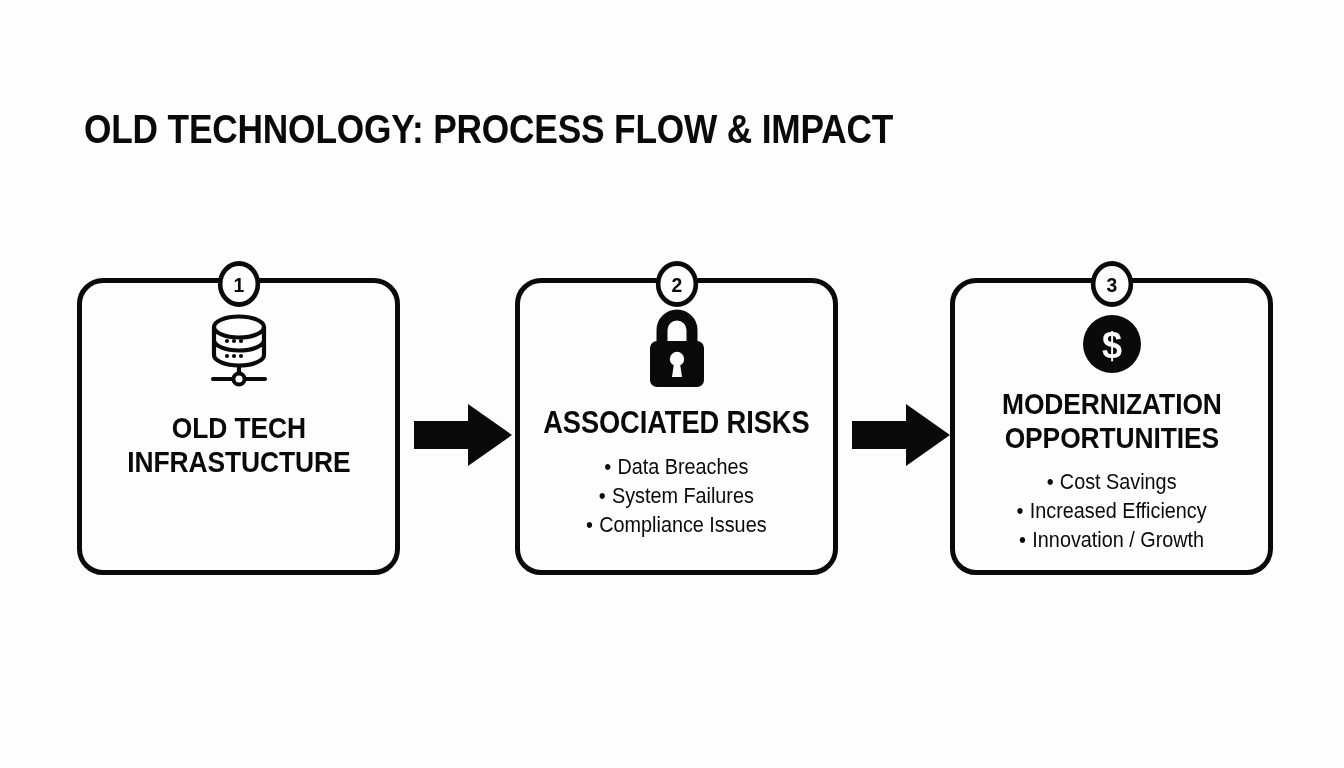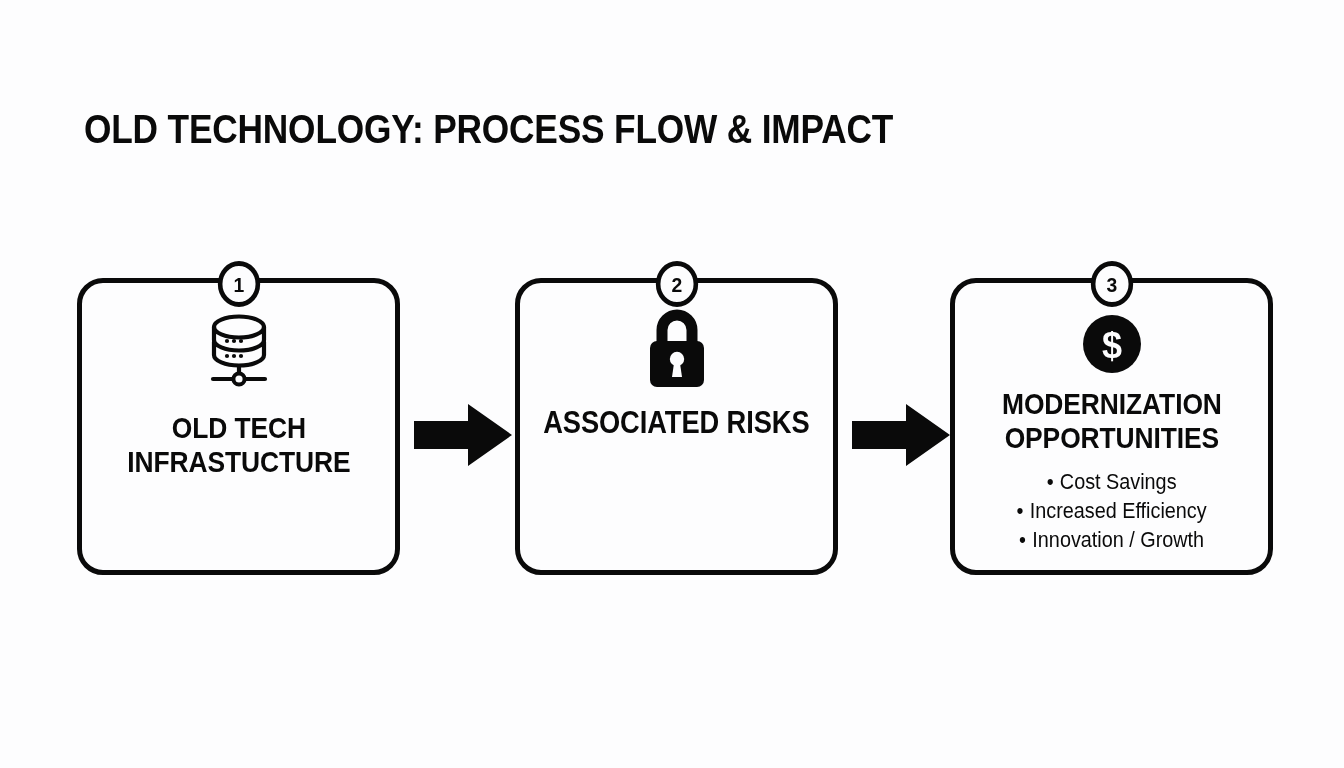--- a/index.html
+++ b/index.html
@@ -198,20 +198,25 @@
         <svg width="72" height="84" viewBox="0 0 72 84" aria-hidden="true">
           <path d="M21 38 V24 a15 15 0 0 1 30 0 V38" fill="none" stroke="#0a0a0a" stroke-width="11"></path>
           <rect x="9" y="35" width="54" height="46" rx="7" fill="#0a0a0a"></rect>
           <circle cx="36" cy="53" r="7.2" fill="#fdfdfe"></circle>
           <path d="M33.2 56 h5.6 l2.2 15 h-10 Z" fill="#fdfdfe"></path>
         </svg>
       </div>
       <div class="card-heading">
         <div>ASSOCIATED RISKS</div>
       </div>
+      <ul class="bullets">
+        <li>Data Breaches</li>
+        <li>System Failures</li>
+        <li>Compliance Issues</li>
+      </ul>
     </div>
   </div>
 
   <div class="arrow arrow-2">
     <svg width="98" height="62" viewBox="0 0 98 62" aria-hidden="true">
       <path d="M0 17 H54 V0 L98 31 L54 62 V45 H0 Z" fill="#0a0a0a"></path>
     </svg>
   </div>
 
   <div class="card card-3">

